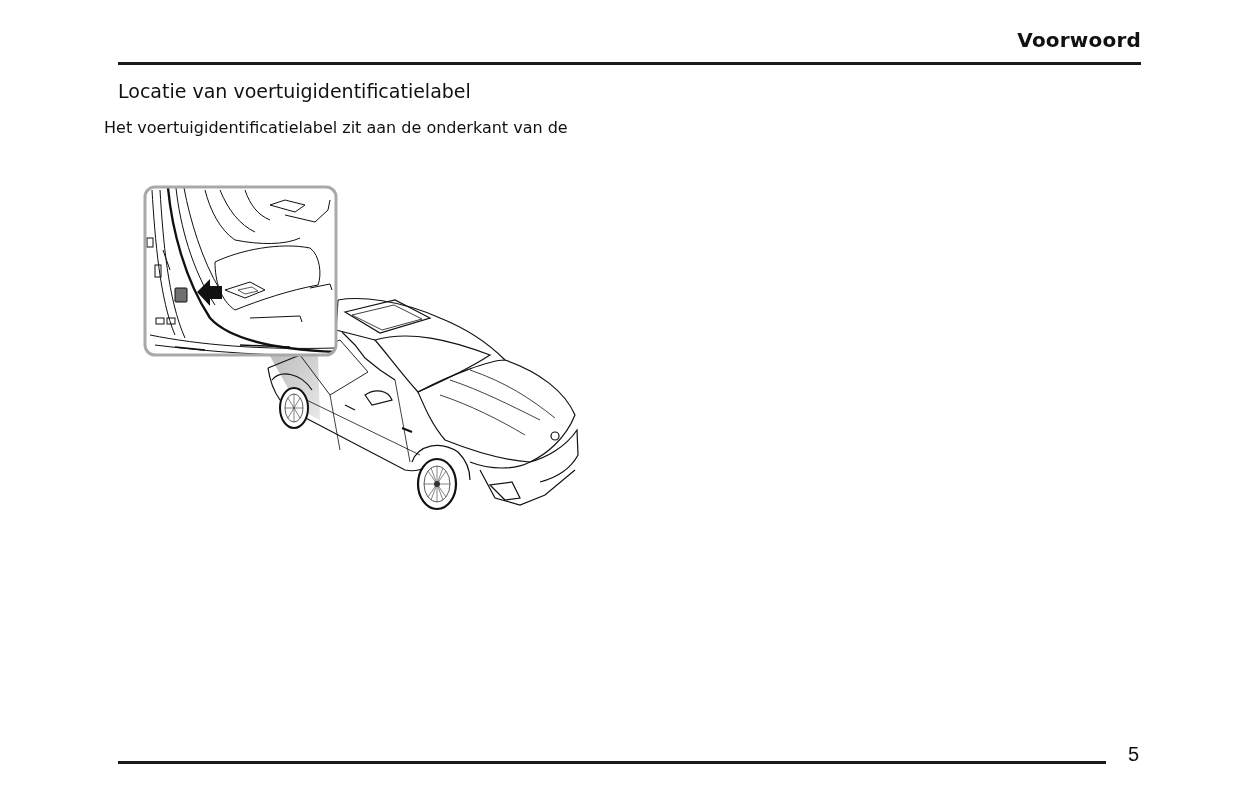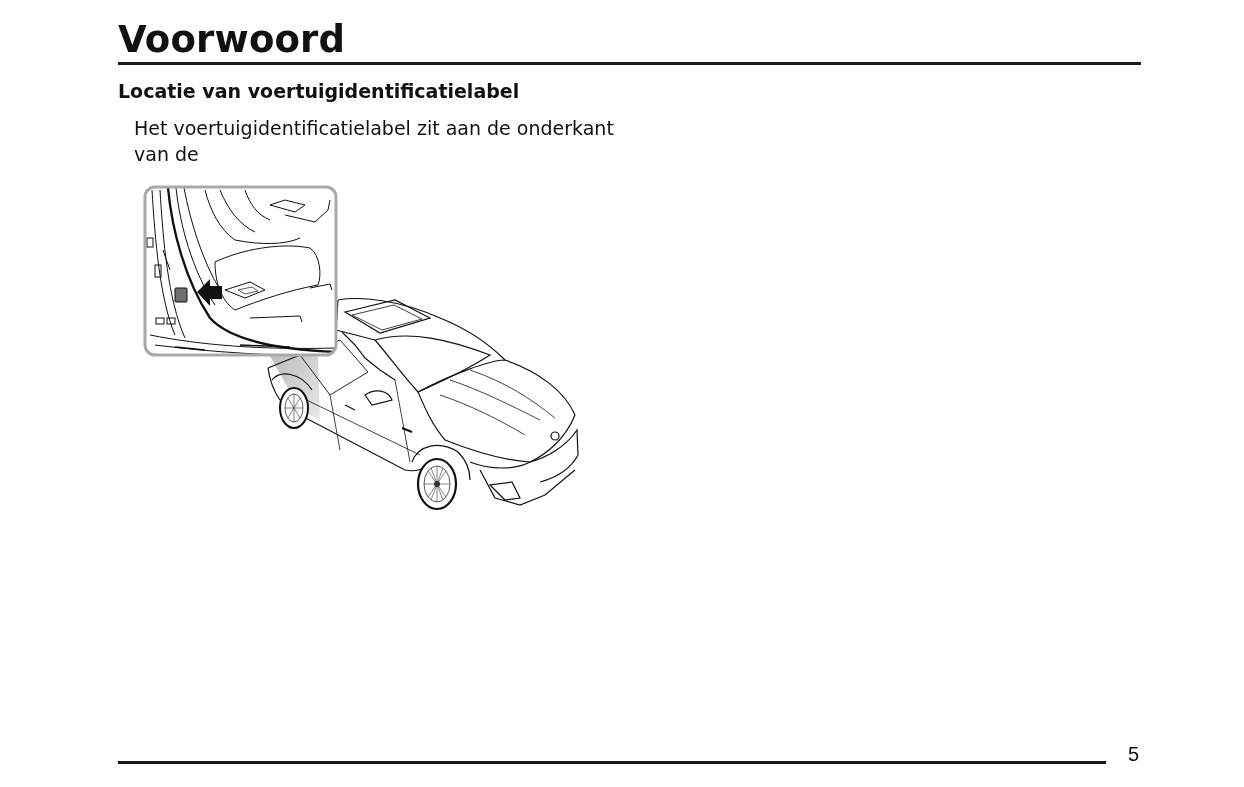--- a/index.html
+++ b/index.html
@@ -1,22 +1,22 @@
 <!DOCTYPE html>
 <html><head>
 <meta charset="utf-8">
 <style>
   html, body { margin: 0; padding: 0; background: #ffffff; }
   body { width: 1244px; height: 787px; position: relative; overflow: hidden;
          font-family: "DejaVu Sans", "Liberation Sans", sans-serif; color: #111; }
-  .page-title { position: absolute; left: 118px; width: 1023px; top: 20px; text-align: left;
-                font-size: 37px; font-weight: bold; letter-spacing: 0.2px; line-height: 40px; }
+  .page-title { position: absolute; left: 118px; width: 1023px; top: 20px; text-align: right;
+                font-size: 20px; font-weight: bold; letter-spacing: 0.2px; line-height: 40px; }
   .rule-top { position: absolute; left: 118px; top: 62px; width: 1023px; height: 3px; background: #1a1a1a; }
-  .section-heading { position: absolute; left: 118px; top: 78px; font-size: 19px; font-weight: bold; line-height: 26px; }
-  .body-text { position: absolute; left: 134px; top: 115px; width: 500px; font-size: 19px; line-height: 26px; }
+  .section-heading { position: absolute; left: 118px; top: 78px; font-size: 19px; font-weight: normal; line-height: 26px; }
+  .body-text { position: absolute; left: 104px; top: 115px; width: 500px; font-size: 16px; line-height: 26px; }
   .figure { position: absolute; left: 140px; top: 182px; width: 450px; height: 340px; }
   .rule-bottom { position: absolute; left: 118px; top: 761px; width: 988px; height: 3px; background: #1a1a1a; }
   .page-number { position: absolute; left: 1128px; top: 743px; font-size: 20px; font-family: "Liberation Sans", sans-serif; }
 </style>
 </head>
 <body>
 
 <div class="page-title">Voorwoord</div>
 <div class="rule-top"></div>
 

